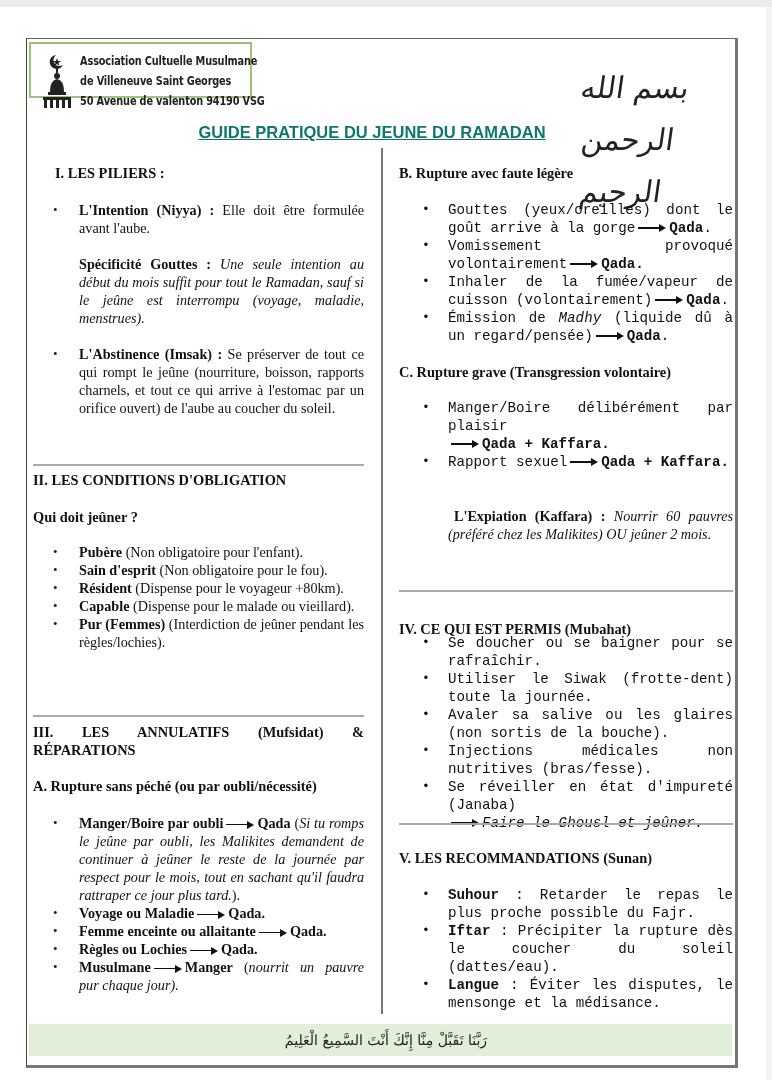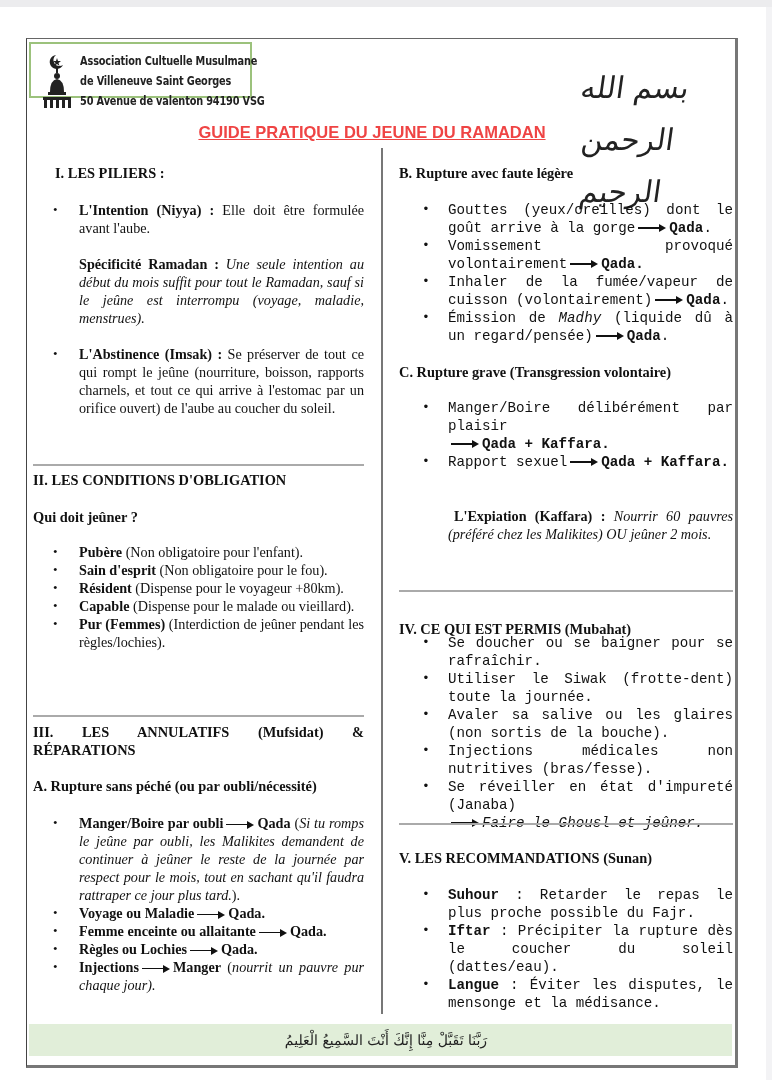--- a/index.html
+++ b/index.html
@@ -5,21 +5,21 @@
   html, body { margin:0; padding:0; }
   body { width:772px; height:1080px; background:#ffffff; position:relative; overflow:hidden; font-family:"Liberation Serif", serif; color:#111; }
   .topbar { position:absolute; left:0; top:0; width:772px; height:7px; background:#ececee; }
   .rightbar { position:absolute; right:0; top:7px; width:6px; height:1073px; background:#f3f3f5; }
   .frame { position:absolute; left:26px; top:38px; width:712px; height:1030px; border-left:1px solid #444; border-top:1px solid #666; border-right:3px solid #777; border-bottom:3px solid #777; box-sizing:border-box; }
   .logo-box { position:absolute; left:29px; top:42px; width:223px; height:56px; border:2px solid #9cc27c; box-sizing:border-box; background:#fff; }
   .logo-icon { position:absolute; left:12px; top:8px; width:28px; height:58px; }
   .logo-text { position:absolute; left:28px; top:7px; width:192px; font-family:"DejaVu Sans", sans-serif; font-size:12.5px; font-weight:bold; line-height:20px; text-align:center; letter-spacing:-0.2px; transform:scaleX(0.78); transform-origin:center; color:#222; }
   .logo-text div { white-space:nowrap; }
   .bismillah { position:absolute; left:546px; top:62px; width:178px; height:52px; font-family:"DejaVu Serif", serif; font-size:30px; line-height:52px; text-align:center; color:#222; direction:rtl; transform:skewX(-8deg); letter-spacing:1px; }
-  .title { position:absolute; left:0; width:744px; top:123px; text-align:center; font-family:"Liberation Sans", sans-serif; font-weight:bold; font-size:16.5px; text-decoration:underline; color:#ef4444; }
+  .title { position:absolute; left:0; width:744px; top:123px; text-align:center; font-family:"Liberation Sans", sans-serif; font-weight:bold; font-size:16.5px; text-decoration:underline; color:#0f766e; }
   .col-divider { position:absolute; left:381px; top:148px; width:2px; height:866px; background:#777; }
   .col { position:absolute; font-size:14.2px; line-height:18px; }
   .col.left { left:33px; width:331px; }
   .col.right { left:399px; width:334px; }
   .abs { position:absolute; }
   h2 { margin:0; font-size:14.4px; font-weight:bold; }
   .bullets { list-style:none; margin:0; padding:0; }
   .bullets li { position:relative; padding-left:46px; text-align:justify; }
   .bullets li::before { content:"•"; position:absolute; left:20px; top:0; font-size:13px; }
   .right .bullets li { padding-left:49px;font-family:Liberation Mono, monospace; }
@@ -68,21 +68,21 @@
 <div class="title">GUIDE PRATIQUE DU JEUNE DU RAMADAN</div>
 
 <div class="col-divider"></div>
 
 <div class="col left">
   <h2 class="abs" style="top:164px;left:22px;">I.   LES PILIERS :</h2>
 
   <ul class="bullets abs" style="top:201px;width:331px;">
     <li><b>L'Intention (Niyya) :</b><span> Elle doit être formulée avant l'aube.</span></li>
   </ul>
-  <p class="abs just" style="top:255px;left:46px;width:285px;margin:0;"><b>Spécificité Ramadan :</b> <i>Une seule intention au début du mois suffit pour tout le Ramadan, sauf si le jeûne est interrompu (voyage, maladie, menstrues).</i></p>
+  <p class="abs just" style="top:255px;left:46px;width:285px;margin:0;"><b>Spécificité Gouttes :</b> <i>Une seule intention au début du mois suffit pour tout le Ramadan, sauf si le jeûne est interrompu (voyage, maladie, menstrues).</i></p>
   <ul class="bullets abs" style="top:345px;width:331px;">
     <li><b>L'Abstinence (Imsak) :</b><span> Se préserver de tout ce qui rompt le jeûne (nourriture, boisson, rapports charnels, et tout ce qui arrive à l'estomac par un orifice ouvert) de l'aube au coucher du soleil.</span></li>
   </ul>
 
   <div class="hr" style="top:464px;left:0;width:331px;"></div>
   <h2 class="abs" style="top:471px;left:0;">II. LES CONDITIONS D'OBLIGATION</h2>
   <h2 class="abs" style="top:508px;left:0;">Qui doit jeûner ?</h2>
   <ul class="bullets abs" style="top:543px;width:331px;">
     <li><b>Pubère</b><span> (Non obligatoire pour l'enfant).</span></li>
     <li><b>Sain d'esprit</b><span> (Non obligatoire pour le fou).</span></li>
@@ -92,21 +92,21 @@
   </ul>
 
   <div class="hr" style="top:715px;left:0;width:331px;"></div>
   <h2 class="abs just" style="top:723px;left:0;width:331px;word-spacing:14px;">III.   LES   ANNULATIFS   (Mufsidat)   &amp; RÉPARATIONS</h2>
   <h2 class="abs" style="top:777px;left:0;">A. Rupture sans péché (ou par oubli/nécessité)</h2>
   <ul class="bullets abs" style="top:814px;width:331px;">
     <li><b>Manger/Boire par oubli</b><span class="arrow"></span><b>Qada</b><span> (</span><i>Si tu romps le jeûne par oubli, les Malikites demandent de continuer à jeûner le reste de la journée par respect pour le mois, tout en sachant qu'il faudra rattraper ce jour plus tard.</i><span>).</span></li>
     <li><b>Voyage ou Maladie</b><span class="arrow"></span><b>Qada.</b></li>
     <li><b>Femme enceinte ou allaitante</b><span class="arrow"></span><b>Qada.</b></li>
     <li><b>Règles ou Lochies</b><span class="arrow"></span><b>Qada.</b></li>
-    <li><b>Injections</b><span class="arrow"></span><b>Manger</b><span> (</span><i>nourrit un pauvre pur chaque jour).</i></li>
+    <li><b>Musulmane</b><span class="arrow"></span><b>Manger</b><span> (</span><i>nourrit un pauvre pur chaque jour).</i></li>
   </ul>
 </div>
 
 <div class="col right">
   <h2 class="abs" style="top:164px;left:0;">B. Rupture avec faute légère</h2>
   <ul class="bullets abs" style="top:201px;width:334px;">
     <li><span>Gouttes (yeux/oreilles) dont le goût arrive à la gorge</span><span class="arrow"></span><b>Qada</b><span>.</span></li>
     <li><span>Vomissement provoqué volontairement</span><span class="arrow"></span><b>Qada.</b></li>
     <li><span>Inhaler de la fumée/vapeur de cuisson (volontairement)</span><span class="arrow"></span><b>Qada</b><span>.</span></li>
     <li><span>Émission de </span><i>Madhy</i><span> (liquide dû à un regard/pensée)</span><span class="arrow"></span><b>Qada</b><span>.</span></li>

